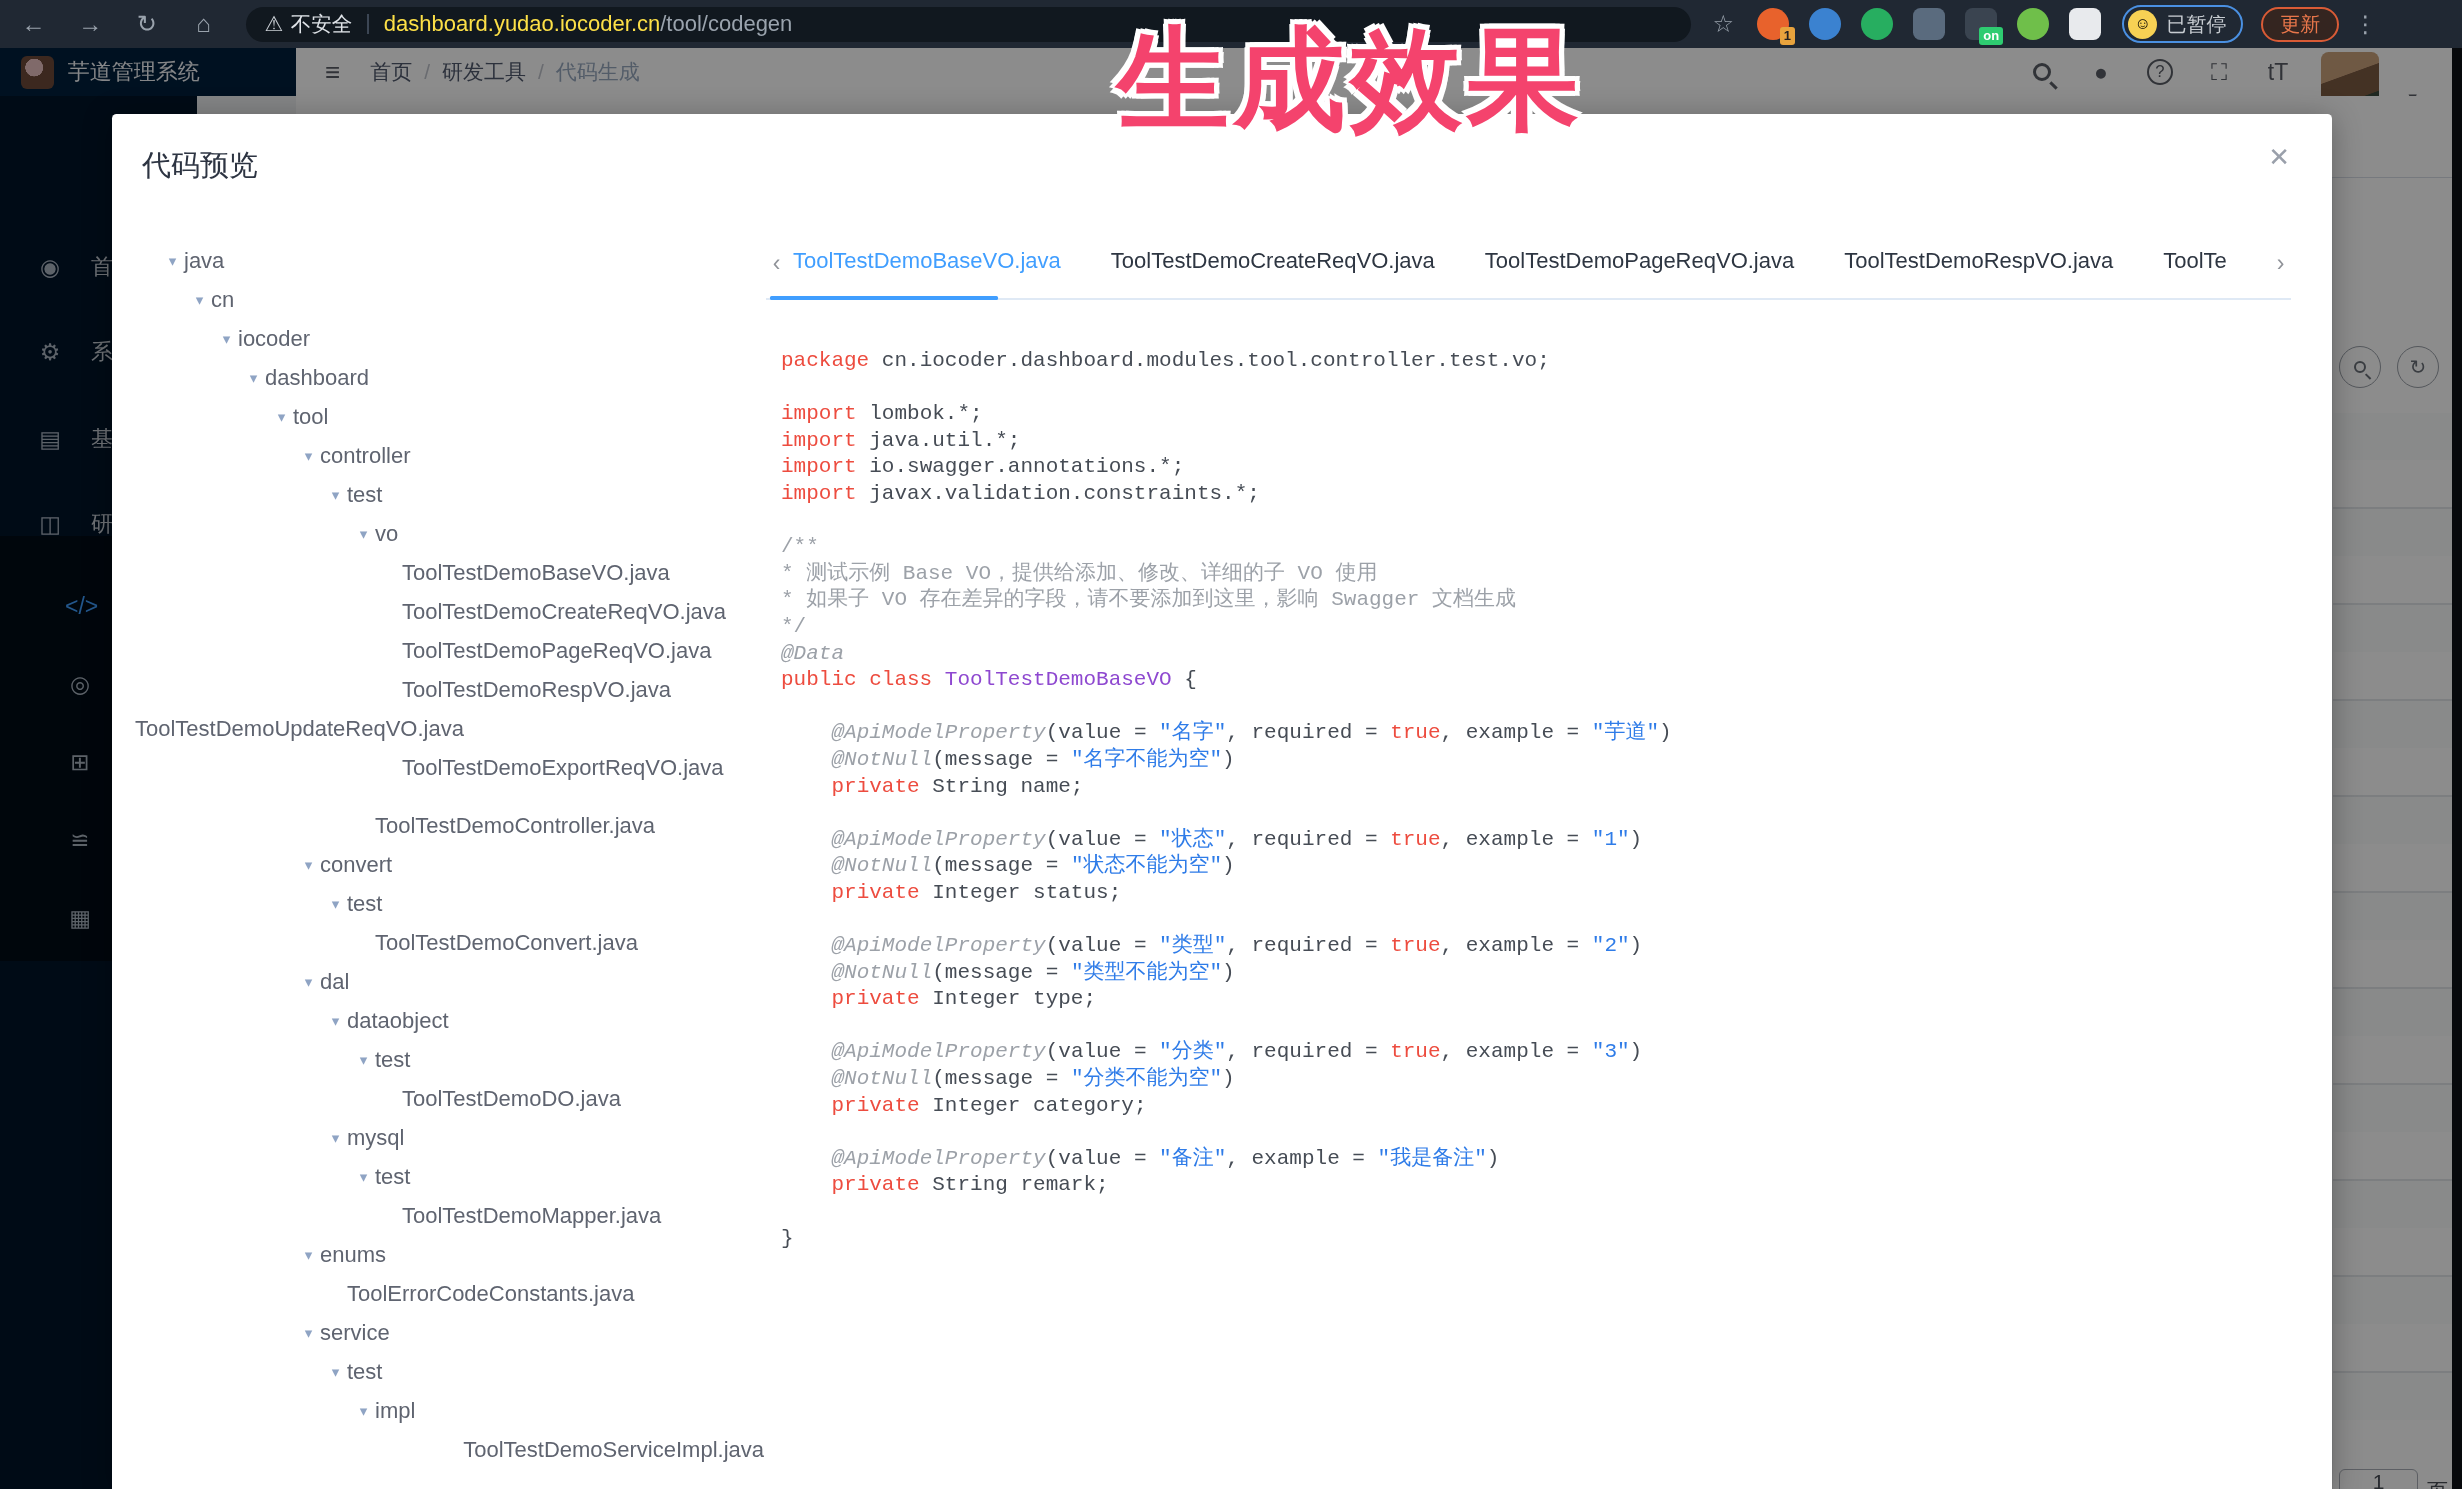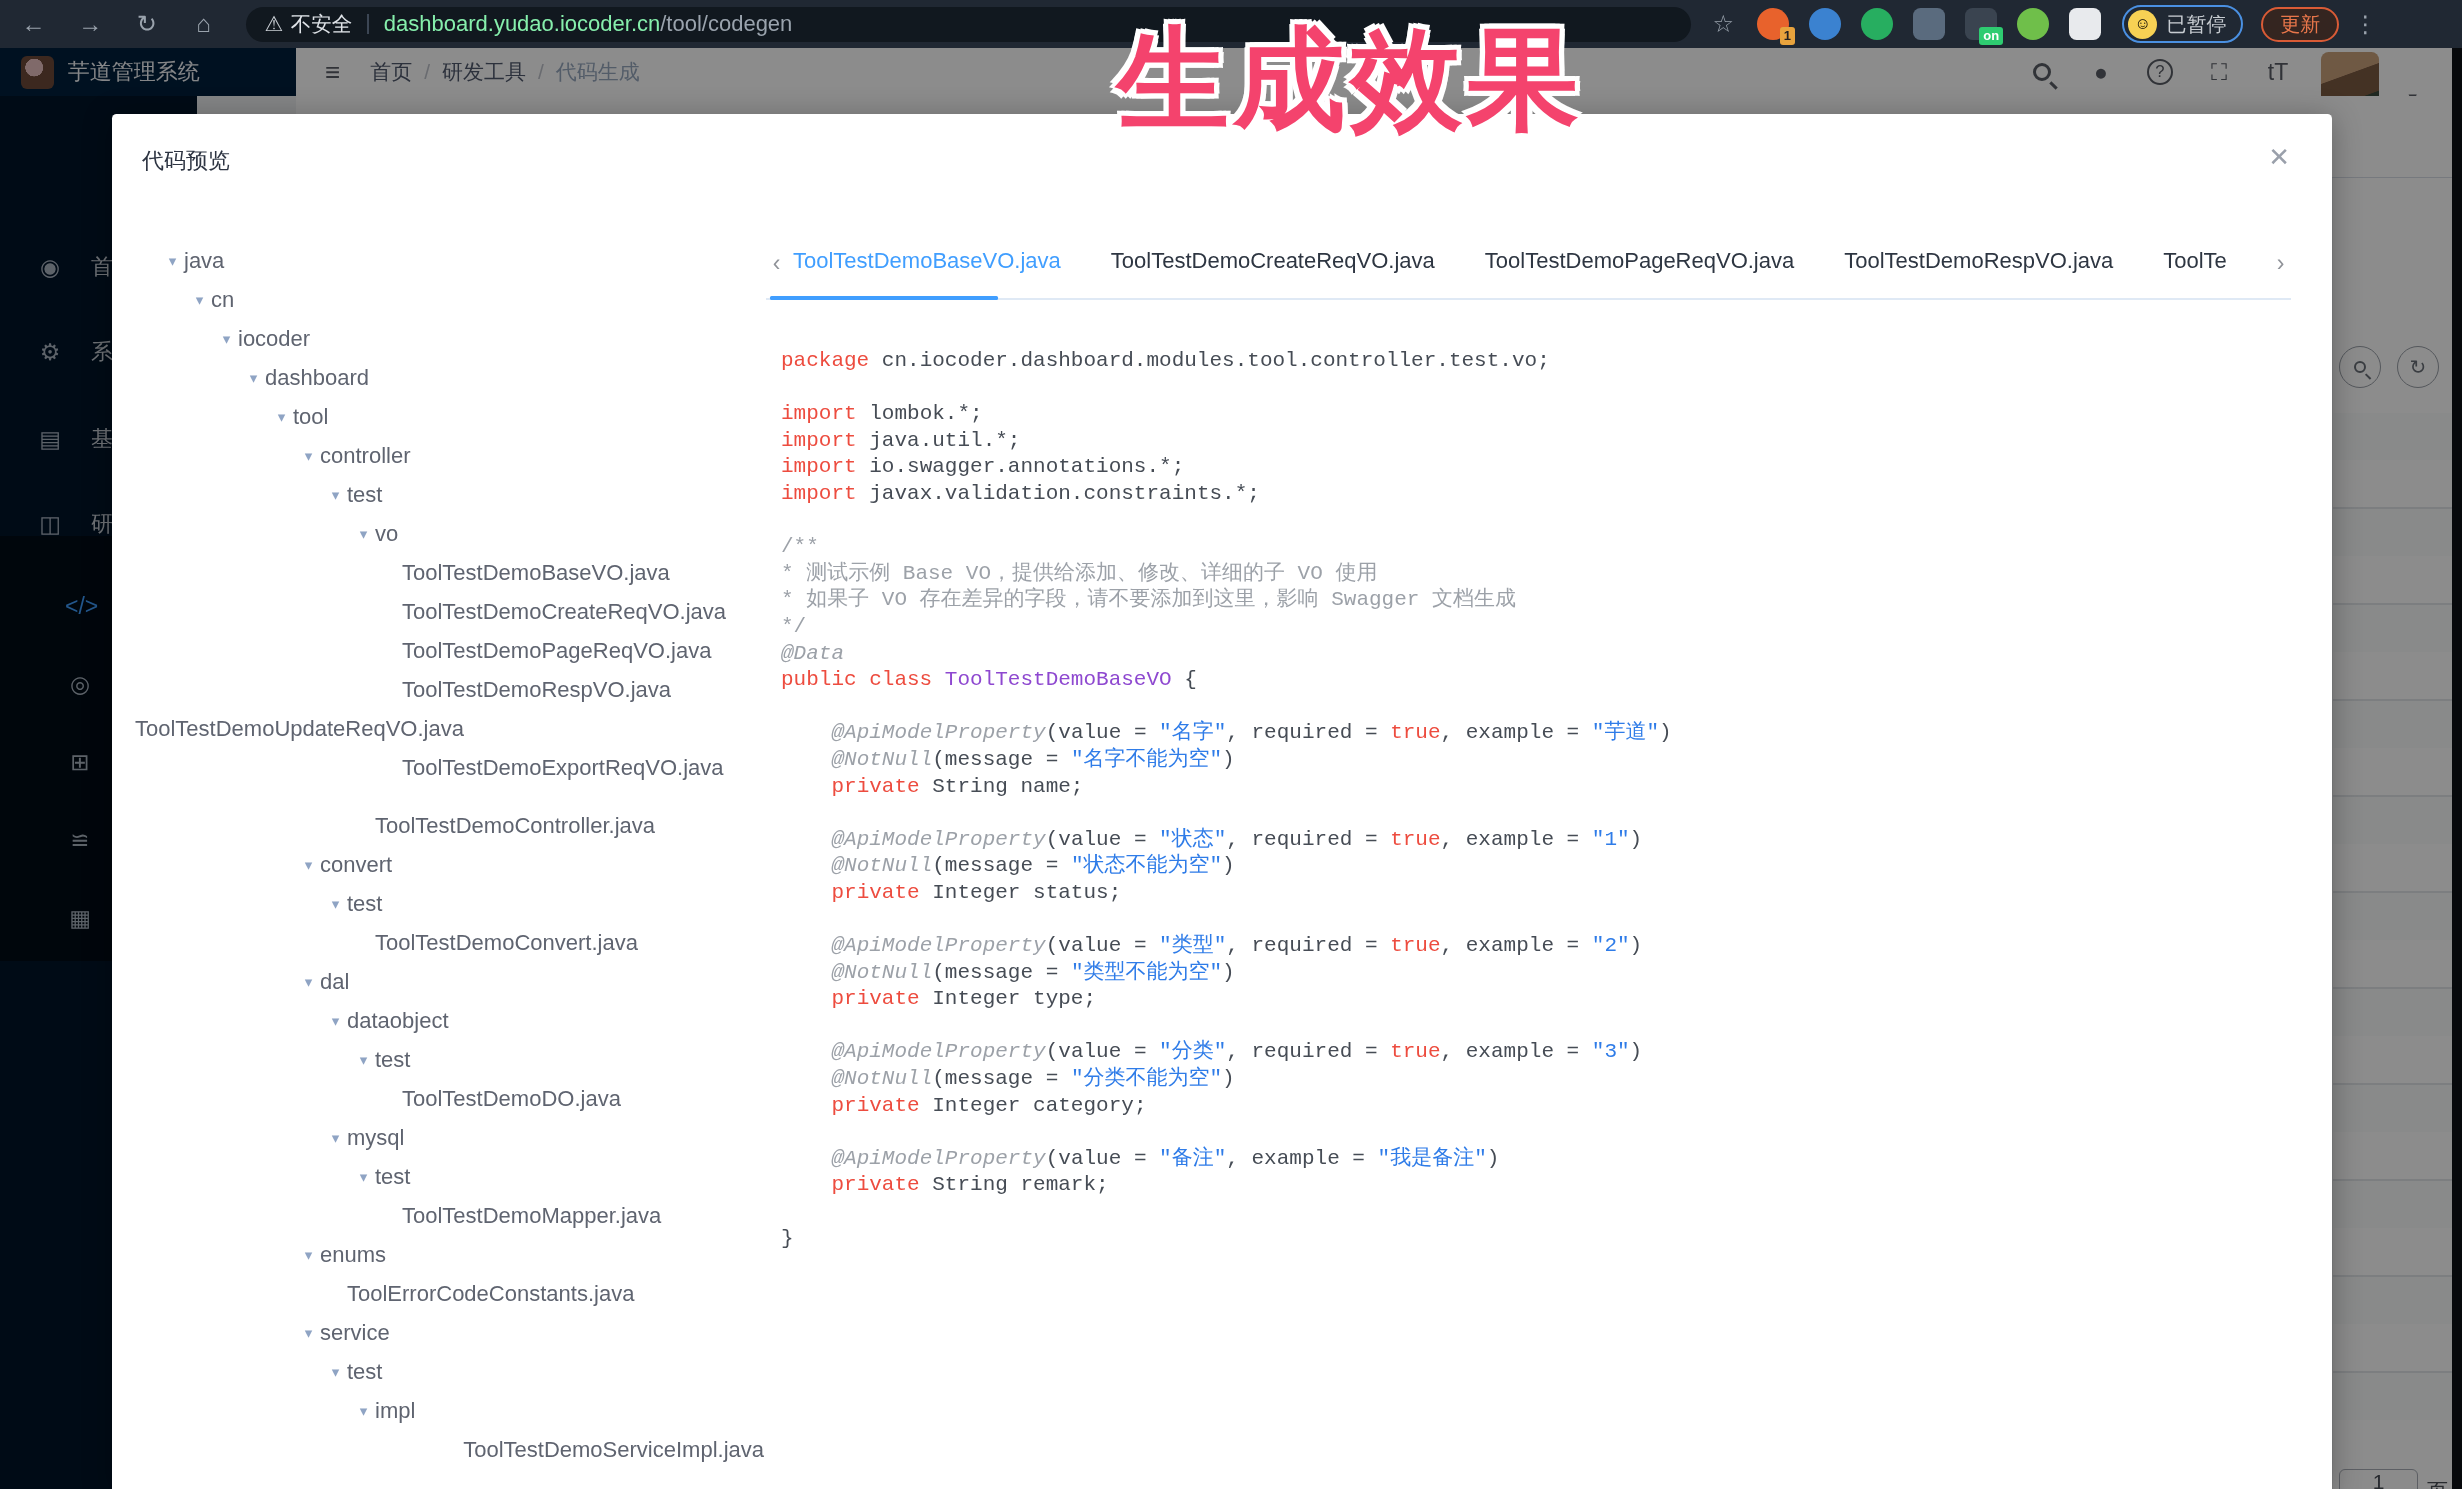--- a/index.html
+++ b/index.html
@@ -9,21 +9,21 @@
   
   #chrome { position:absolute; left:0; top:0; width:2462px; height:48px; background:#202833; z-index:300;
             display:flex; align-items:center; }
   .nav-btn { width:46px; height:35px; display:flex; align-items:center; justify-content:center;
              color:#9aa3ad; font-size:24px; margin-left:10.6px; border-radius:50%; }
   #url-pill { margin-left:20px; width:1445px; height:35px; background:#11181f; border-radius:17.4px;
               display:flex; align-items:center; padding:0 18px; }
   #url-warning { color:#dfe3e8; font-size:20.5px; display:flex; align-items:center; gap:7.6px; }
   #url-warning .tri { color:#c8cdd3; font-size:21px; }
   .url-sep { width:1.5px; height:20px; background:#3c4654; margin:0 15px; }
-  #url-host { color:#86efac; font-size:22px;text-align:right; }
+  #url-host { color:#fde047; font-size:22px;text-align:right; }
   #url-path { color:#9aa3ad; font-size:22px; }
   #star { color:#9aa3ad; font-size:24px; margin-left:21px; }
   #ext-row { display:flex; align-items:center; gap:20px; margin-left:23px; }
   .ext { width:32px; height:32px; border-radius:7.6px; position:relative; display:flex;
          align-items:center; justify-content:center; font-size:15px; color:#fff; }
   .ext .badge { position:absolute; right:-6px; bottom:-4.6px; background:#e8a33d; color:#222;
                 font-size:13px; line-height:1; padding:2.3px 3.8px; border-radius:3px; font-weight:bold; }
   .ext .badge.green { background:#2ecc71; color:#fff;text-align:right; }
   #paused-pill { margin-left:21px; height:38px; border:2.3px solid #4a90e2; border-radius:20.5px;
                  display:flex; align-items:center; padding:0 15px 0 4.6px; gap:9px; }
@@ -83,21 +83,21 @@
                 border-radius:6px; background:#fdfdfd; color:#4a4f57; font-size:21px; text-align:center; }
   #ghost-pagi-label { position:absolute; left:94px; top:1299px; color:#4a4f57; font-size:21px; }
   #right-dark { position:absolute; left:2452px; top:0; width:10.6px; height:1442px; background:#0d1117; }
 
   
   #dim { position:absolute; left:0; top:48px; width:2462px; height:1442px; background:rgba(0,0,0,0.45); z-index:50; }
 
   
   #modal { position:absolute; left:112px; top:114px; width:2220px; height:1376px; background:#ffffff;
            border-radius:4.6px 4.6px 0 0; box-shadow:0 4.6px 30px rgba(0,0,0,.3); z-index:100; overflow:hidden; }
-  #modal-title { position:absolute; left:30px; top:32px; font-size:22px; color:#2d3442; }
+  #modal-title { position:absolute; left:30px; top:32px; font-size:29px; color:#2d3442; }
   #modal-close { position:absolute; right:42px; top:30px; color:#9aa0ab; font-size:26px; line-height:1; }
 
   
   #tree { position:absolute; left:0px; top:127px; width:652px; height:1249px; overflow:hidden; }
   .tree-row { height:39px; display:flex; align-items:center; font-size:22px; color:#5f6470; }
   .tree-caret { width:23px; text-align:center; color:#8fa4c4; font-size:15px; flex-shrink:0; }
   .tree-label { white-space:nowrap; }
 
   
   #tabs-wrap { position:absolute; left:654px; top:127px; width:1525px; height:44px; display:flex; align-items:center; }

